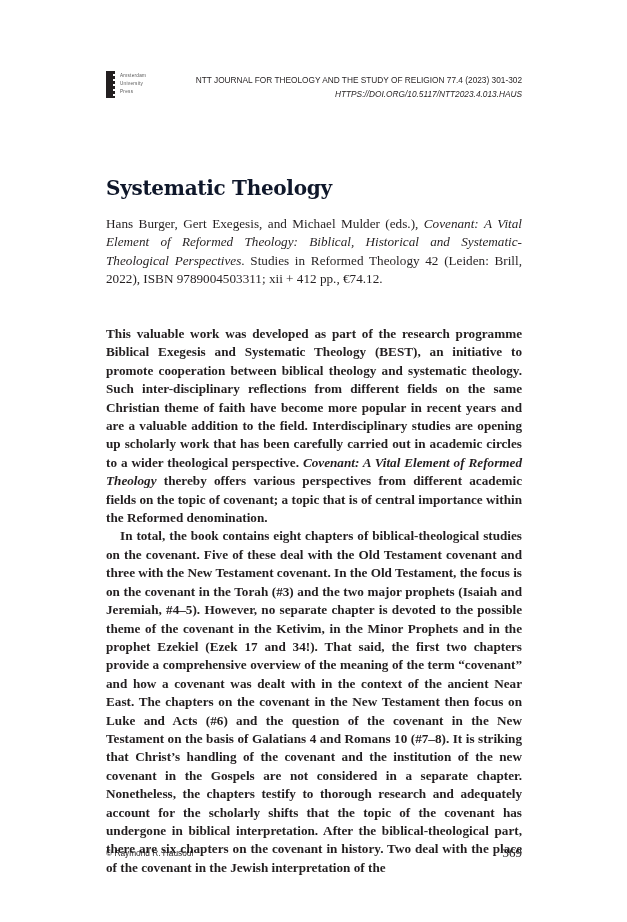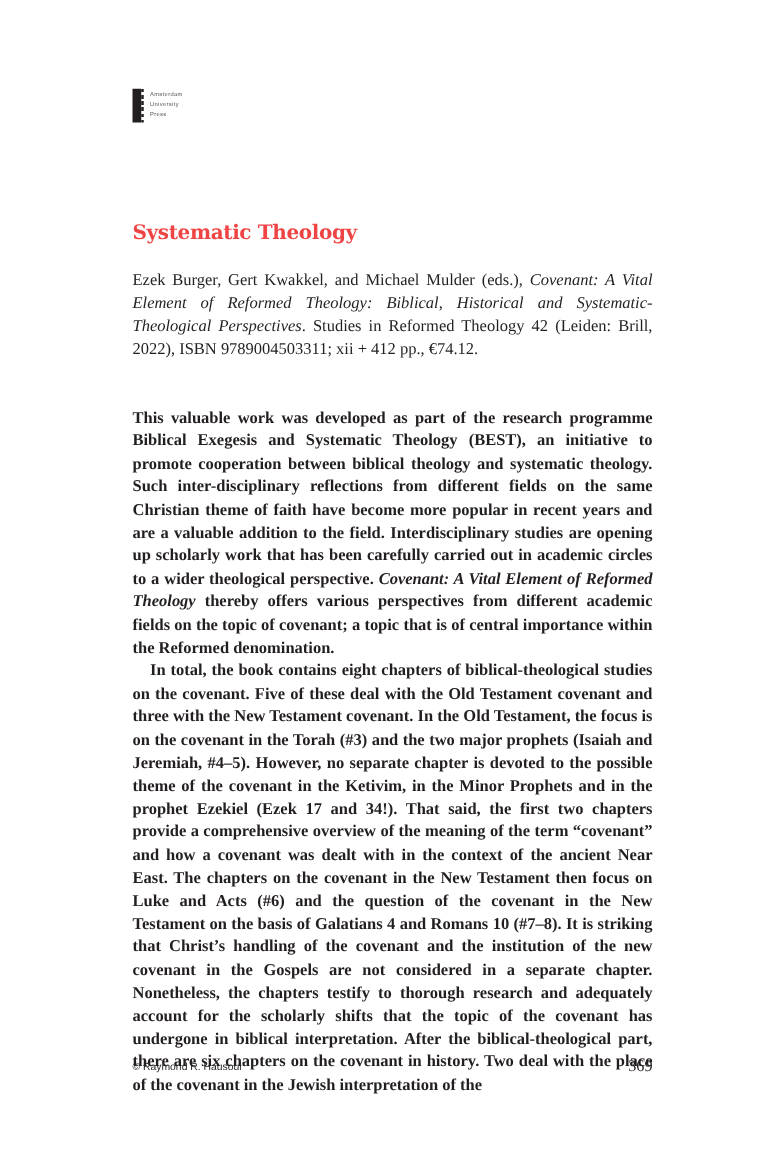--- a/index.html
+++ b/index.html
@@ -23,22 +23,22 @@
       color: #555; letter-spacing: 0.3px;
     }
     .journal {
       position: absolute; right: 105px; top: 73px; text-align: right;
       font-family: "Liberation Sans", sans-serif; font-size: 8.3px; line-height: 14px;
       color: #231f20;
     }
     .journal .doi { font-style: italic; }
     .section-title {
       position: absolute; left: 106px; top: 176px;
-      font-family: "DejaVu Serif", serif; font-weight: bold; font-size: 16px;
-      letter-spacing: -0.3px; color: #ef4444; text-align: right;
+      font-family: "DejaVu Serif", serif; font-weight: bold; font-size: 20px;
+      letter-spacing: -0.3px; color: #0f172a; text-align: right;
     }
     .citation, .body-text {
       position: absolute; left: 106px; width: 416px;
       font-family: "Liberation Serif", serif; font-size: 13.2px; line-height: 18.4px;
       text-align: justify; color: #231f20;
     }
     .citation { top: 215px; }
     .body-text { top: 325px; }
     .body-text p { margin: 0; font-weight: bold; }
     .body-text p + p { text-indent: 14px; }
@@ -58,26 +58,28 @@
 <div class="logo">
   <div class="logo-mark"></div>
   <div class="logo-text">
     <div>Amsterdam</div>
     <div>University</div>
     <div>Press</div>
   </div>
 </div>
 
 <div class="journal">
+  <div>NTT JOURNAL FOR THEOLOGY AND THE STUDY OF RELIGION 77.4 (2023) 301-302</div>
+  <div class="doi">HTTPS://DOI.ORG/10.5117/NTT2023.4.013.HAUS</div>
 </div>
 
 <div class="section-title">Systematic Theology</div>
 
 <div class="citation">
-  <span>Ezek Burger, Gert Kwakkel, and Michael Mulder (eds.), </span><i>Covenant: A Vital Element of Reformed Theology: Biblical, Historical and Systematic-Theological Perspectives</i><span>. Studies in Reformed Theology 42 (Leiden: Brill, 2022), ISBN 9789004503311; xii + 412 pp., €74.12.</span>
+  <span>Hans Burger, Gert Exegesis, and Michael Mulder (eds.), </span><i>Covenant: A Vital Element of Reformed Theology: Biblical, Historical and Systematic-Theological Perspectives</i><span>. Studies in Reformed Theology 42 (Leiden: Brill, 2022), ISBN 9789004503311; xii + 412 pp., €74.12.</span>
 </div>
 
 <div class="body-text">
   <p><span>This valuable work was developed as part of the research programme Biblical Exegesis and Systematic Theology (BEST), an initiative to promote cooperation between biblical theology and systematic theology. Such inter-disciplinary reflections from different fields on the same Christian theme of faith have become more popular in recent years and are a valuable addition to the field. Interdisciplinary studies are opening up scholarly work that has been carefully carried out in academic circles to a wider theological perspective. </span><i>Covenant: A Vital Element of Reformed Theology</i><span> thereby offers various perspectives from different academic fields on the topic of covenant; a topic that is of central importance within the Reformed denomination.</span></p>
   <p>In total, the book contains eight chapters of biblical-theological studies on the covenant. Five of these deal with the Old Testament covenant and three with the New Testament covenant. In the Old Testament, the focus is on the covenant in the Torah (#3) and the two major prophets (Isaiah and Jeremiah, #4–5). However, no separate chapter is devoted to the possible theme of the covenant in the Ketivim, in the Minor Prophets and in the prophet Ezekiel (Ezek 17 and 34!). That said, the first two chapters provide a comprehensive overview of the meaning of the term “covenant” and how a covenant was dealt with in the context of the ancient Near East. The chapters on the covenant in the New Testament then focus on Luke and Acts (#6) and the question of the covenant in the New Testament on the basis of Galatians 4 and Romans 10 (#7–8). It is striking that Christ’s handling of the covenant and the institution of the new covenant in the Gospels are not considered in a separate chapter. Nonetheless, the chapters testify to thorough research and adequately account for the scholarly shifts that the topic of the covenant has undergone in biblical interpretation. After the biblical-theological part, there are six chapters on the covenant in history. Two deal with the place of the covenant in the Jewish interpretation of the</p>
 </div>
 
 <div class="footer-left">© Raymond R. Hausoul</div>
 <div class="footer-right">369</div>
 

